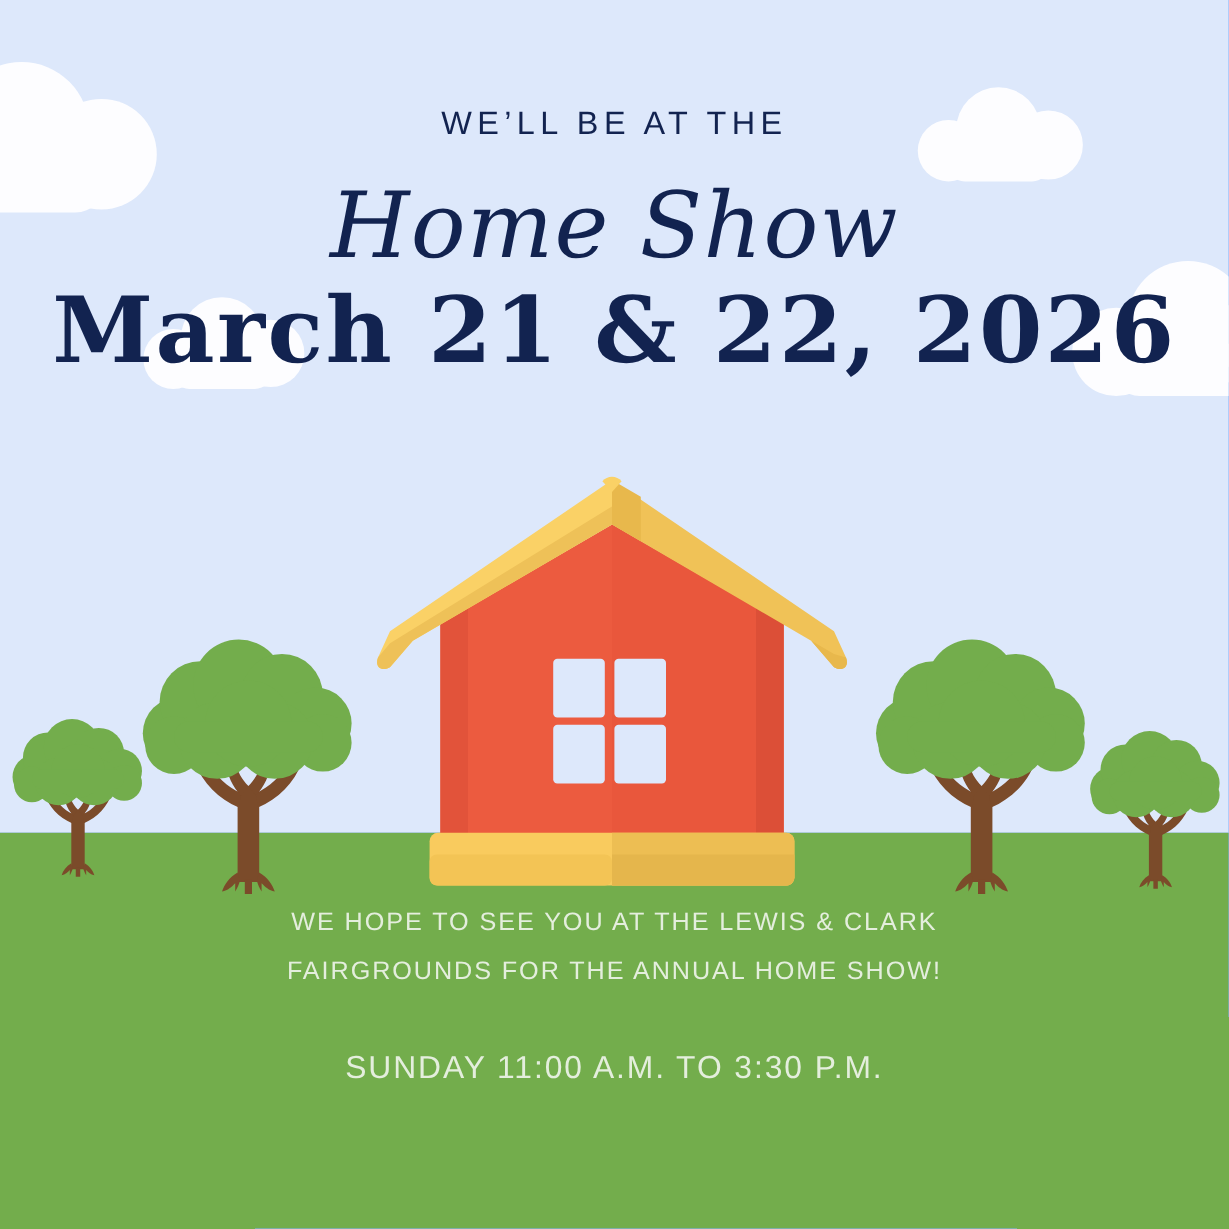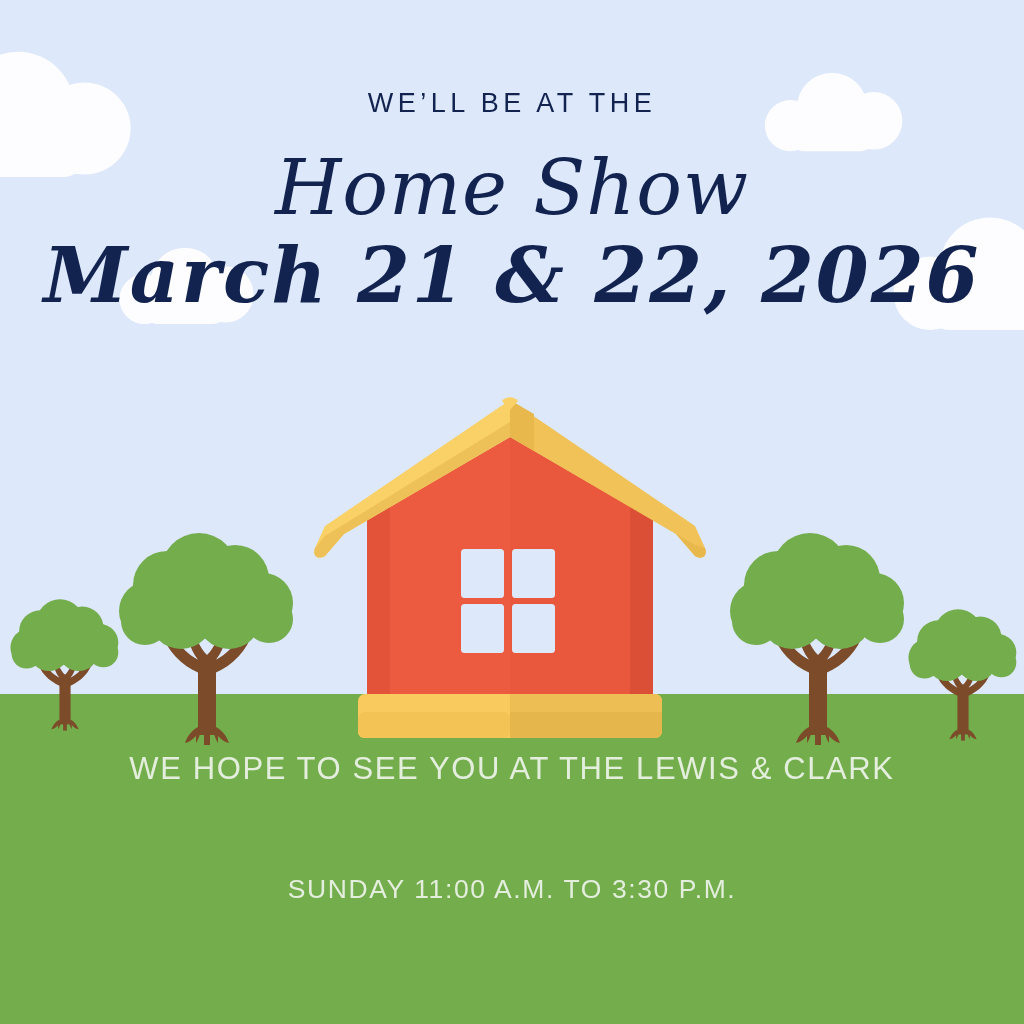--- a/index.html
+++ b/index.html
@@ -61,38 +61,37 @@
     font-family: "DejaVu Serif", serif;
     font-style: italic;
     font-weight: 400;
     font-size: 76px;
     line-height: 1.0;
     letter-spacing: 1px;
     display: block;
   }
   .title-line2 {
     font-family: "DejaVu Serif", serif;
-    font-style: italic;
     font-weight: 700;
     font-size: 76px;
     line-height: 1.0;
     letter-spacing: 2px;
     display: block;
     margin-top: 12px;
   }
   .body-block {
     position: absolute;
     left: 0;
     top: 748px;
     width: 1024px;
     text-align: center;
     color: #e7f0e0;
   }
   .body-line {
-    font-size: 31px;
+    font-size: 21px;
     letter-spacing: 1.6px;
     line-height: 41px;
     display: block;
     color: #e4eedd;
   }
   .hours-block {
     position: absolute;
     left: 0;
     top: 868px;
     width: 1024px;
@@ -235,19 +234,20 @@
 
   <div class="kicker">WE’LL BE AT THE</div>
 
   <div class="title-wrap">
     <span class="title-line1">Home Show</span>
     <span class="title-line2">March 21 &amp; 22, 2026</span>
   </div>
 
   <div class="body-block">
     <span class="body-line">WE HOPE TO SEE YOU AT THE LEWIS &amp; CLARK</span>
+    <span class="body-line">FAIRGROUNDS FOR THE ANNUAL HOME SHOW!</span>
   </div>
 
   <div class="hours-block">
     <span class="hours-line">SUNDAY 11:00 A.M. TO 3:30 P.M.</span>
   </div>
 
 </div>
 
 </body></html>

